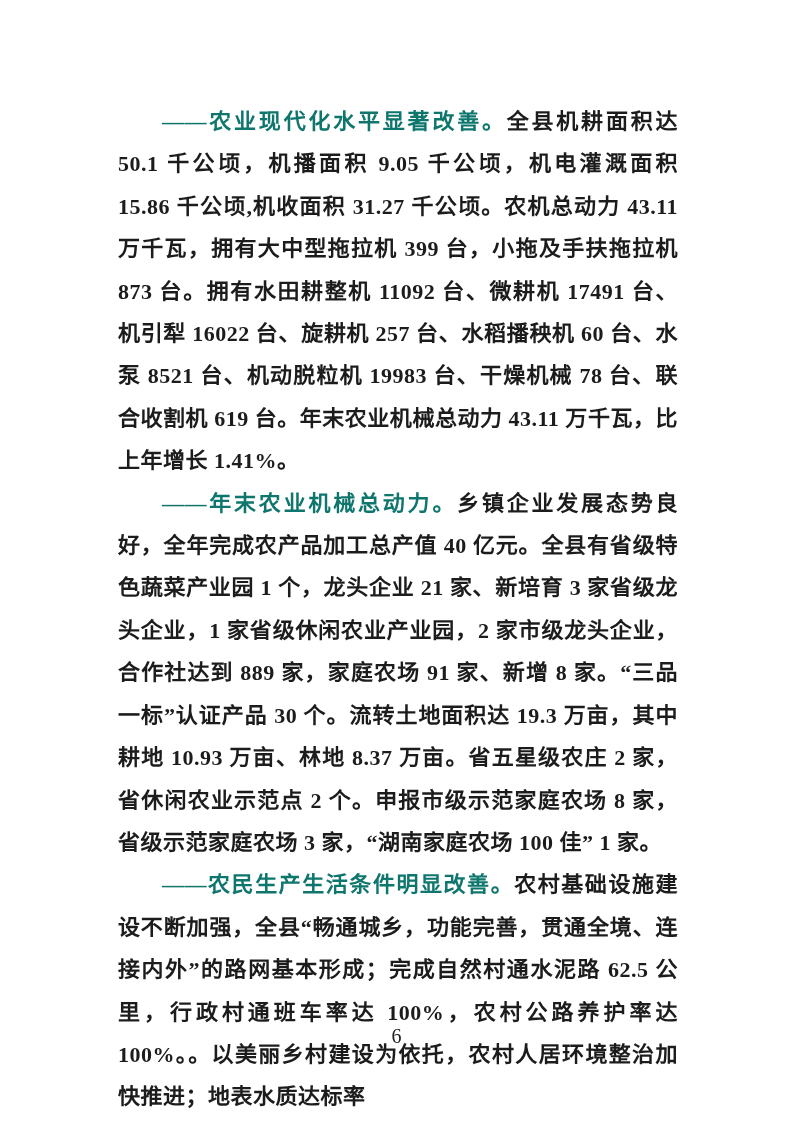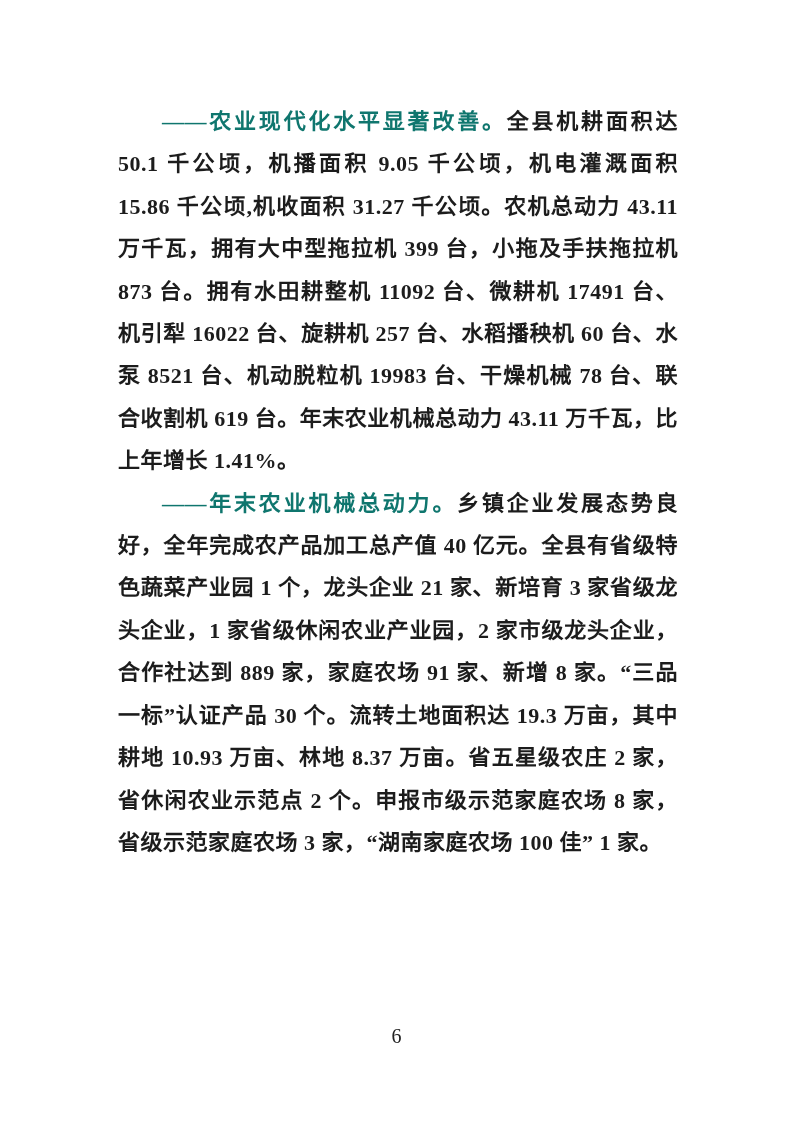--- a/index.html
+++ b/index.html
@@ -50,17 +50,18 @@
       color: #222222;
     }
   </style>
 </head>
 <body>
 
 <div class="page">
   <div class="text-block">
     <p class="para"><span class="para-heading">——农业现代化水平显著改善。</span><span class="para-body">全县机耕面积达 50.1 千公顷，机播面积 9.05 千公顷，机电灌溉面积 15.86 千公顷,机收面积 31.27 千公顷。农机总动力 43.11 万千瓦，拥有大中型拖拉机 399 台，小拖及手扶拖拉机 873 台。拥有水田耕整机 11092 台、微耕机 17491 台、机引犁 16022 台、旋耕机 257 台、水稻播秧机 60 台、水泵 8521 台、机动脱粒机 19983 台、干燥机械 78 台、联合收割机 619 台。年末农业机械总动力 43.11 万千瓦，比上年增长 1.41%。</span></p>
     <p class="para"><span class="para-heading">——年末农业机械总动力。</span><span class="para-body">乡镇企业发展态势良好，全年完成农产品加工总产值 40 亿元。全县有省级特色蔬菜产业园 1 个，龙头企业 21 家、新培育 3 家省级龙头企业，1 家省级休闲农业产业园，2 家市级龙头企业，合作社达到 889 家，家庭农场 91 家、新增 8 家。“三品一标”认证产品 30 个。流转土地面积达 19.3 万亩，其中耕地 10.93 万亩、林地 8.37 万亩。省五星级农庄 2 家，省休闲农业示范点 2 个。申报市级示范家庭农场 8 家，省级示范家庭农场 3 家，“湖南家庭农场 100 佳” 1 家。</span></p>
+    <p class="para"><span class="para-heading">——农民生产生活条件明显改善。</span><span class="para-body">农村基础设施建设不断加强，全县“畅通城乡，功能完善，贯通全境、连接内外”的路网基本形成；完成自然村通水泥路 62.5 公里，行政村通班车率达 100%，农村公路养护率达 100%。。以美丽乡村建设为依托，农村人居环境整治加快推进；地表水质达标率</span></p>
   </div>
   <div class="footer">
     <span>6</span>
   </div>
 </div>
 
 </body></html>

